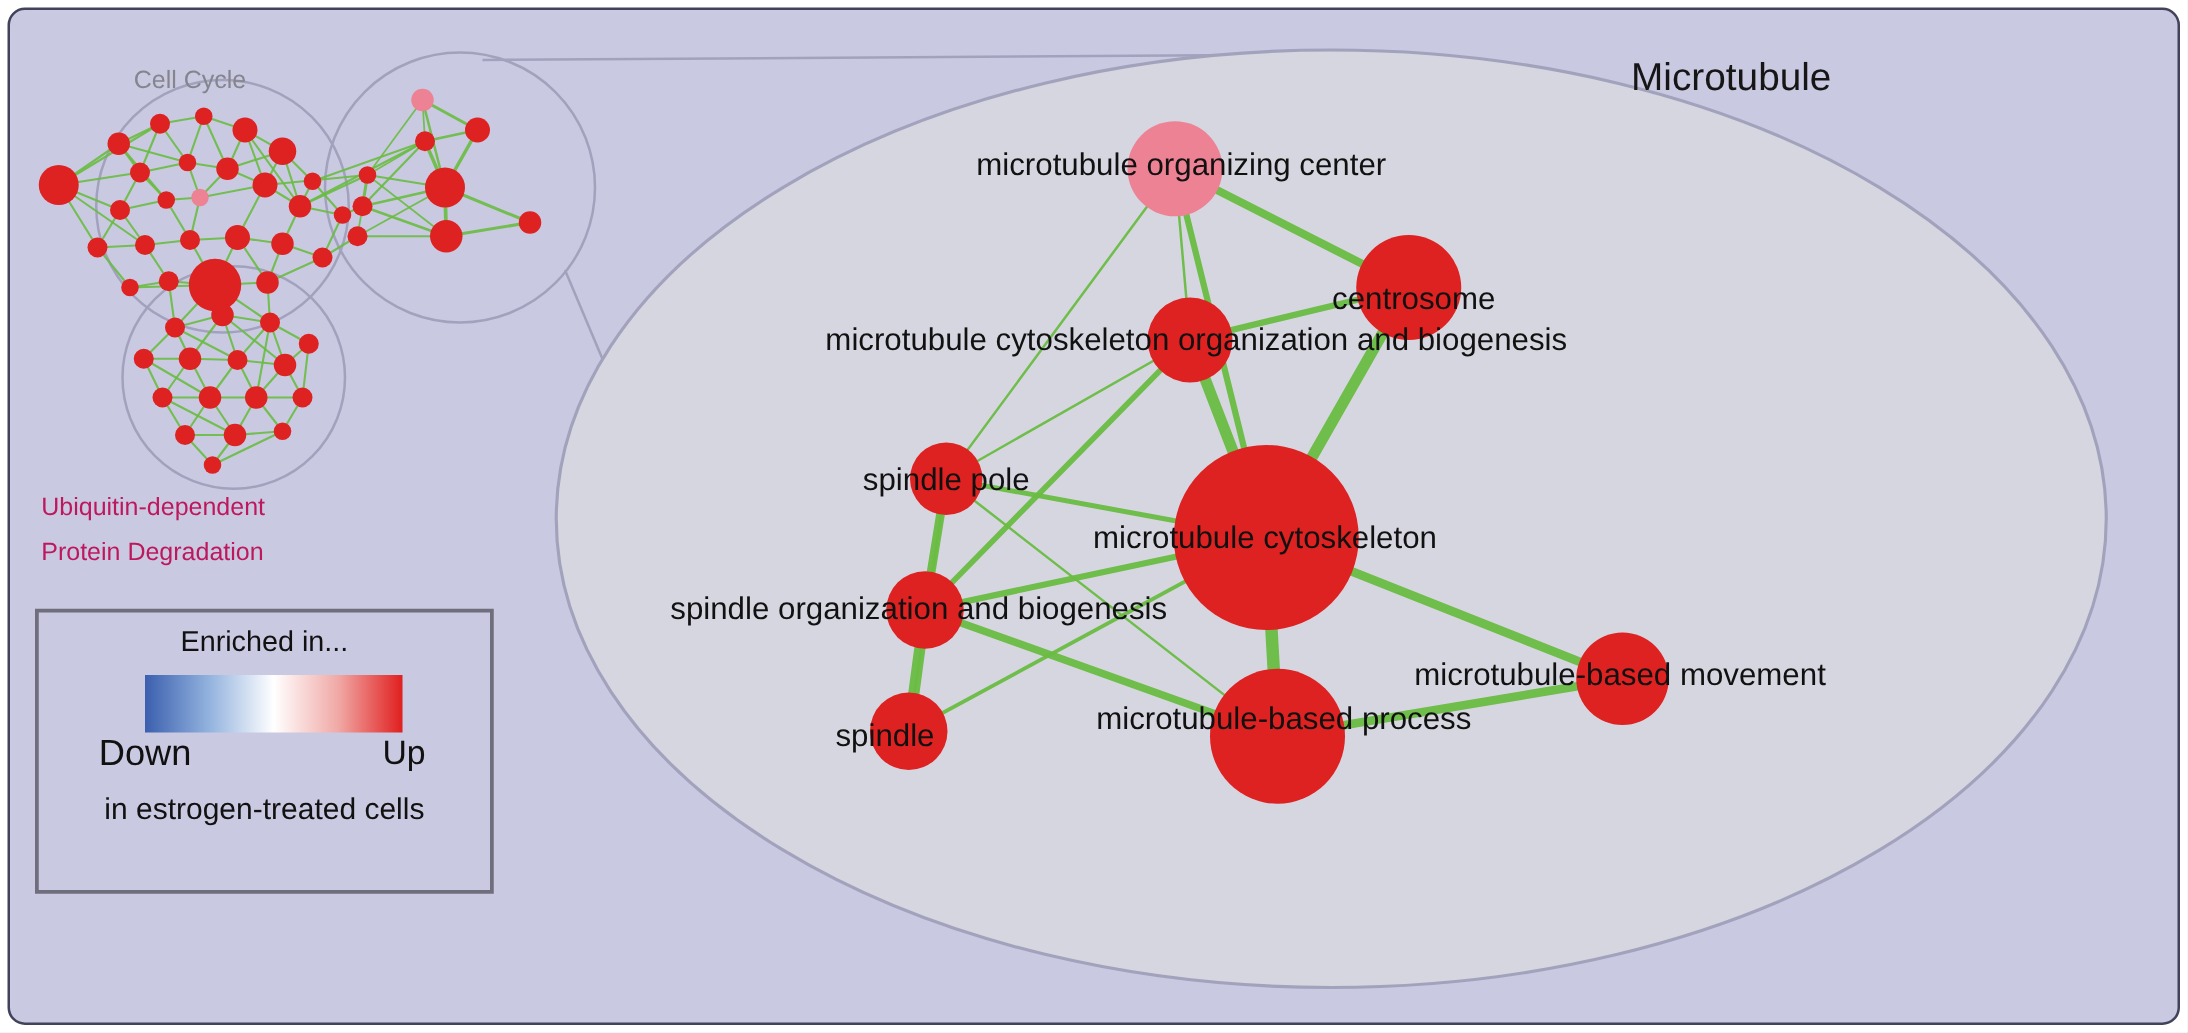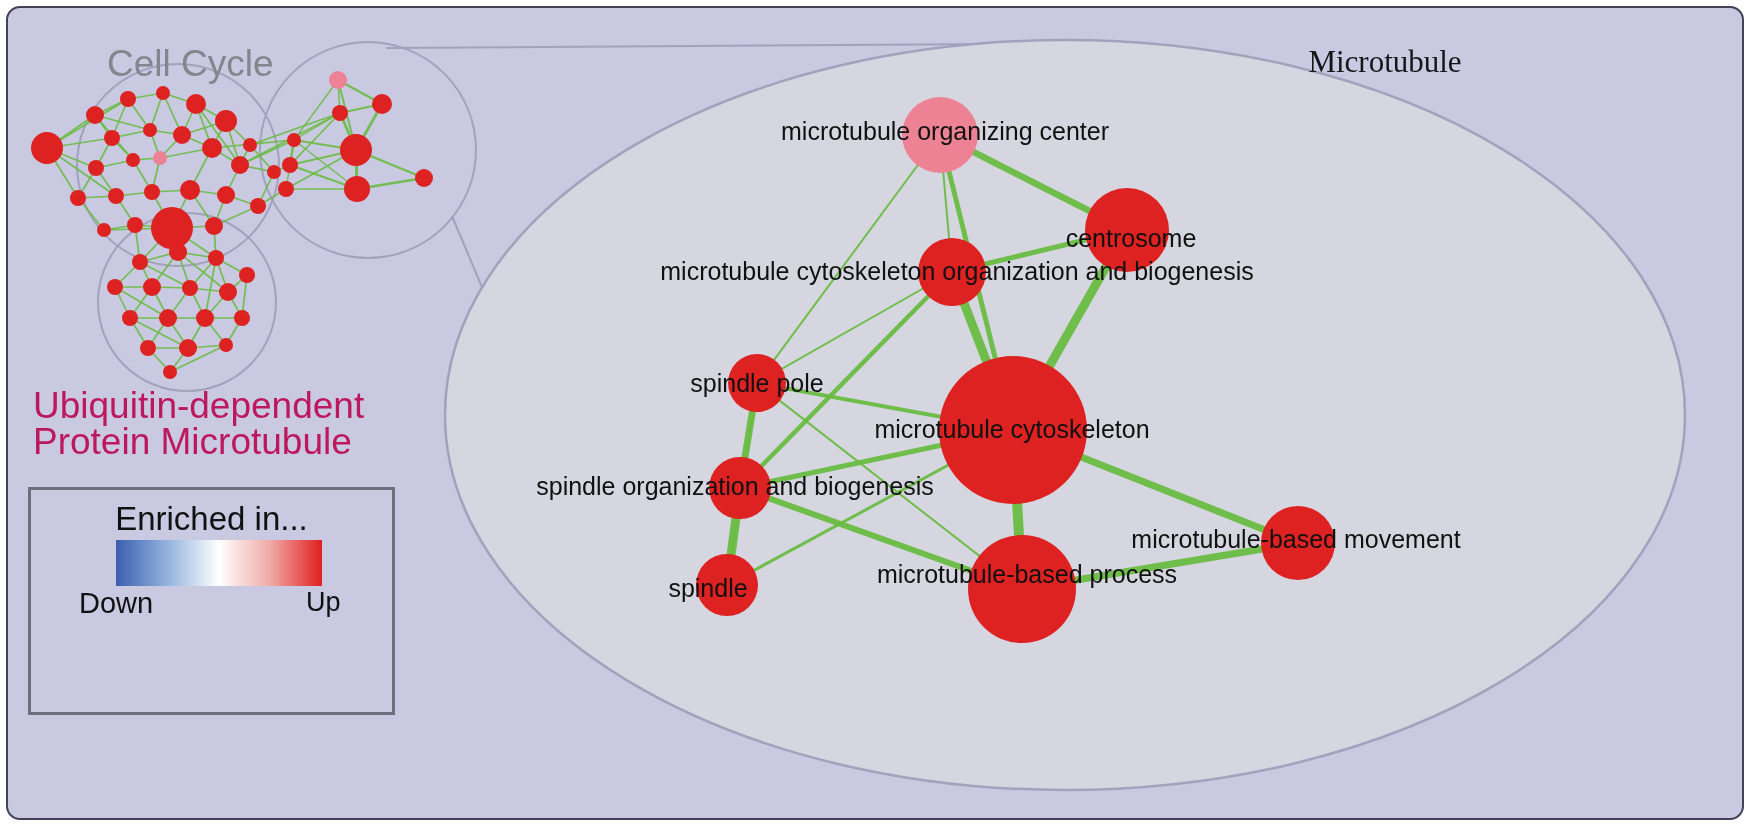--- a/index.html
+++ b/index.html
@@ -2,24 +2,24 @@
 <html><head>
 <meta charset="utf-8">
 <style>
   html,body{margin:0;padding:0;background:#ffffff;}
   body{font-family:"Liberation Sans",sans-serif;}
   .wrapper{position:relative;width:1750px;height:826px;background:#ffffff;overflow:hidden;}
   .figure{position:absolute;inset:6px;border:2px solid #42425a;border-radius:14px;background:#c9c9e2;}
   svg.net{position:absolute;left:0;top:0;width:1750px;height:826px;pointer-events:none;}
   svg.net text{font-family:"Liberation Sans",sans-serif;}
   .abs{position:absolute;}
-  .cluster-label{color:#85858d;font-size:37px;line-height:36px;}
-  .zoom-title{color:#161616;font-size:31px;line-height:39px;text-align:center;width:240px;font-family:Liberation Serif, serif;}
+  .cluster-label{color:#85858d;font-size:20px;line-height:36px;}
+  .zoom-title{color:#161616;font-size:31px;line-height:39px;text-align:center;width:240px;}
   .legend{position:absolute;left:28px;top:487px;width:367px;height:228px;border:3px solid #6e6e7c;box-sizing:border-box;}
-  .legend-title{position:absolute;left:0;right:0;top:10px;text-align:center;font-size:33px;color:#111;}
+  .legend-title{position:absolute;left:0;right:0;top:10px;text-align:center;font-size:23px;color:#111;}
   .legend-gradient{position:absolute;left:85px;top:50px;width:206px;height:46px;}
   .legend-down{position:absolute;left:48px;top:97px;font-size:29px;color:#111;}
   .legend-up{position:absolute;left:255px;top:97px;font-size:27px;color:#111;margin-left:20px;}
   .legend-sub{position:absolute;left:0;right:0;top:143px;text-align:center;font-size:24px;line-height:30px;color:#111;}
 </style>
 </head>
 <body>
 
 <div class="wrapper">
   <div class="figure" style="background: rgb(201, 201, 226); border-color: rgb(66, 66, 90);"></div>
@@ -251,28 +251,29 @@
       <text x="735" y="495" text-anchor="middle" font-size="25" fill="#111111">spindle organization and biogenesis</text>
       <text x="1296" y="548" text-anchor="middle" font-size="25" fill="#111111">microtubule-based movement</text>
       <text x="708" y="597" text-anchor="middle" font-size="25" fill="#111111">spindle</text>
       <text x="1027" y="583" text-anchor="middle" font-size="25" fill="#111111">microtubule-based process</text>
     </svg>
 
   <div class="abs cluster-label" style="left: 107px; top: 46px; color: rgb(133, 133, 141);">Cell Cycle</div>
 
   <div class="abs cluster-label" style="left: 33px; top: 388px; color: #be185d;">
     <div>Ubiquitin-dependent</div>
-    <div>Protein Microtubule</div>
+    <div>Protein Degradation</div>
   </div>
 
   <div class="abs zoom-title" style="left:1265px;top:42px;">
     <div>Microtubule</div>
   </div>
 
   <div class="legend">
     <div class="legend-title">Enriched in...</div>
     <div class="legend-gradient" style="background: linear-gradient(to right, rgb(59, 95, 174), rgb(147, 179, 222), rgb(255, 255, 255), rgb(240, 169, 166), rgb(224, 31, 31));"></div>
     <div class="legend-down">Down</div>
     <div class="legend-up">Up</div>
     <div class="legend-sub">
+      <div>in estrogen-treated cells</div>
     </div>
   </div>
 </div>
 
 </body></html>

